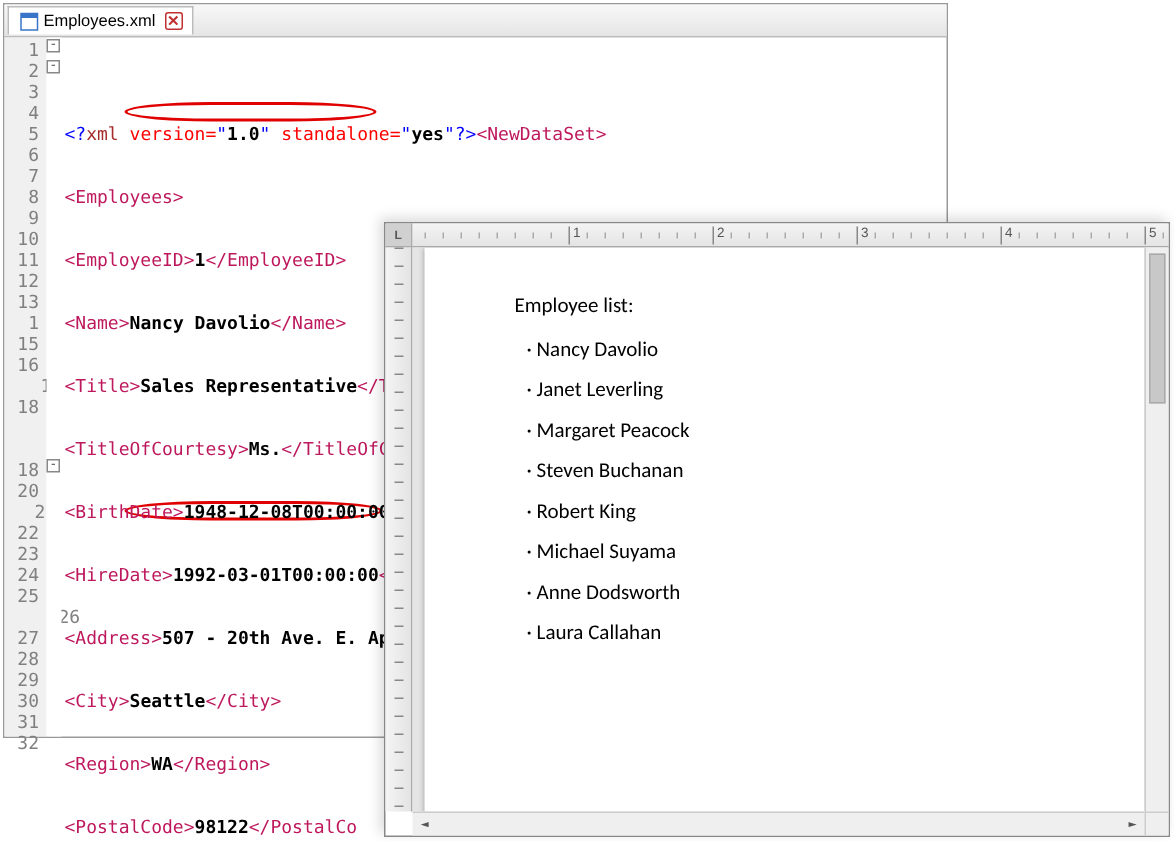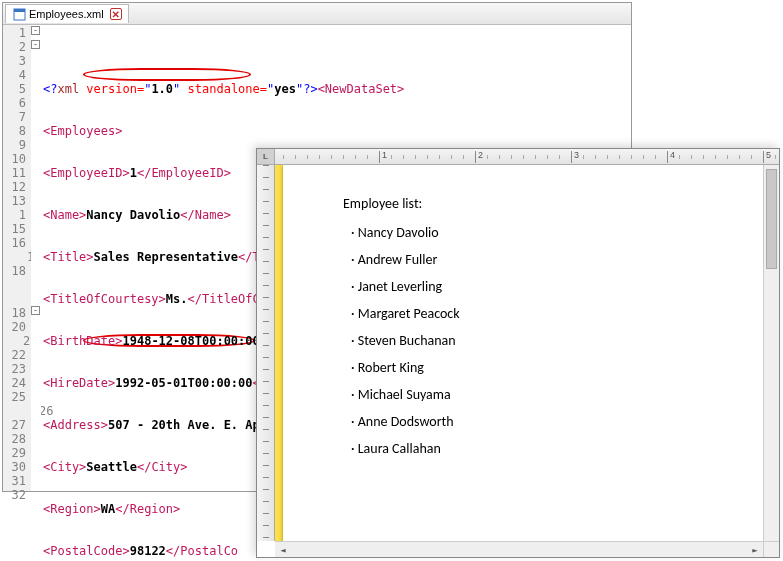--- a/index.html
+++ b/index.html
@@ -28,21 +28,21 @@
 
   
   .doc-panel { position: absolute; right: 3px; bottom: 3px; width: 524px; height: 410px; border:1px solid #888; background:#fff; box-shadow:-3px -3px 8px rgba(0,0,0,0.15);}
   .doc-corner { width:18px; height:16px; background:#d0d0d0; border-right:1px solid #aaa; border-bottom:1px solid #aaa; display:flex; align-items:center; justify-content:center; font-size:8px; font-family:Verdana,sans-serif; font-weight:bold; color:#555;}
   .ruler-h { position:absolute; top:0; left:18px; right:0; height:16px; background:linear-gradient(to bottom,#f4f4f4,#e4e4e4); border-bottom:1px solid #aaa; font-size:9px; font-family:Verdana,sans-serif;color:#555;}
   .ruler-h .tick { position:absolute; top:2px; height:12px; border-left:1px solid #888;}
   .ruler-h .tick-label { position:absolute; top:1px; font-size:9px;}
   .ruler-h .minor { position:absolute; top:6px; height:4px; border-left:1px solid #aaa;}
   .ruler-v { position:absolute; left:0; top:16px; bottom:16px; width:18px; background:linear-gradient(to right,#f4f4f4,#e4e4e4); border-right:1px solid #aaa;}
   .ruler-v .tick { position:absolute; left:6px; width:6px; border-top:1px solid #888;}
-  .doc-content { position:absolute; left:18px; top:16px; right:16px; bottom:16px; background:#fde047; overflow:hidden;}
+  .doc-content { position:absolute; left:18px; top:16px; right:16px; bottom:16px; background:#e5e5e5; overflow:hidden;}
   .page {position:absolute; left:8px; top:0; width:calc(100% - 8px); height: 480px; background:#fff; box-shadow:0 0 4px rgba(0,0,0,0.4); padding:30px 60px; font-family:Calibri,Segoe UI,sans-serif; font-size:14px; color:#000;}
   .page .title { margin-bottom:12px;}
   .page .item { margin:10px 0 10px 8px;}
   .scroll-v { position:absolute; right:0; top:16px; width:16px; bottom:16px; background:#efefef; border-left:1px solid #ccc;}
   .scroll-v .thumb { position:absolute; left:2px; right:2px; top:4px; height:100px; background:#c8c8c8; border:1px solid #aaa;}
   .scroll-h { position:absolute; left:18px; bottom:0; right:16px; height:16px; background:#efefef; border-top:1px solid #ccc; display:flex; align-items:center;}
   .scroll-h .btn { width:16px; height:14px; display:inline-flex; align-items:center; justify-content:center; color:#555; font-size:9px; cursor:pointer;}
   .scroll-h .track { flex:1;}
   .scroll-corner { position:absolute; right:0; bottom:0; width:16px; height:16px; background:#efefef; border-left:1px solid #ccc; border-top:1px solid #ccc;}
 </style>
@@ -107,21 +107,21 @@
     <div class="code" style="position:relative;">
       <div class="circ circ1"></div>
       <div class="circ circ2"></div>
       <div class="line"><span class="pi">&lt;?</span><span class="pi-name">xml </span><span class="pi-attr">version=</span><span class="pi">"</span><span class="txt">1.0</span><span class="pi">" </span><span class="pi-attr">standalone=</span><span class="pi">"</span><span class="txt">yes</span><span class="pi">"</span><span class="pi">?&gt;</span><span class="tag">&lt;NewDataSet&gt;</span></div>
       <div class="line"><span class="tag">&lt;Employees&gt;</span></div>
       <div class="line">  <span class="tag">&lt;EmployeeID&gt;</span><span class="txt">1</span><span class="tag">&lt;/EmployeeID&gt;</span></div>
       <div class="line">  <span class="tag">&lt;Name&gt;</span><span class="txt">Nancy Davolio</span><span class="tag">&lt;/Name&gt;</span></div>
       <div class="line">  <span class="tag">&lt;Title&gt;</span><span class="txt">Sales Representative</span><span class="tag">&lt;/Title&gt;</span></div>
       <div class="line">  <span class="tag">&lt;TitleOfCourtesy&gt;</span><span class="txt">Ms.</span><span class="tag">&lt;/TitleOfCourtesy&gt;</span></div>
       <div class="line">  <span class="tag">&lt;BirthDate&gt;</span><span class="txt">1948-12-08T00:00:00</span><span class="tag">&lt;/BirthDate&gt;</span></div>
-      <div class="line">  <span class="tag">&lt;HireDate&gt;</span><span class="txt">1992-05-01T00:00:00</span><span class="tag">&lt;/HireDate&gt;</span></div>
+      <div class="line">  <span class="tag">&lt;HireDate&gt;</span><span class="txt">1992-03-01T00:00:00</span><span class="tag">&lt;/HireDate&gt;</span></div>
       <div class="line">  <span class="tag">&lt;Address&gt;</span><span class="txt">507 - 20th Ave. E. Apt. 2A</span><span class="tag">&lt;/Address&gt;</span></div>
       <div class="line">  <span class="tag">&lt;City&gt;</span><span class="txt">Seattle</span><span class="tag">&lt;/City&gt;</span></div>
       <div class="line">  <span class="tag">&lt;Region&gt;</span><span class="txt">WA</span><span class="tag">&lt;/Region&gt;</span></div>
       <div class="line">  <span class="tag">&lt;PostalCode&gt;</span><span class="txt">98122</span><span class="tag">&lt;/PostalCo</span></div>
       
       
       
       
       
       
@@ -230,21 +230,20 @@
       <div class="tick" style="top: 336px;"></div>
       <div class="tick" style="top: 348px;"></div>
       <div class="tick" style="top: 360px;"></div>
       <div class="tick" style="top: 372px;"></div>
     </div>
   <div class="doc-content">
     <div class="page">
       <div class="title">Employee list:</div>
       <div id="items">
           <div class="item">· Nancy Davolio</div>
-          <div class="item">· Andrew Fuller</div>
           <div class="item">· Janet Leverling</div>
           <div class="item">· Margaret Peacock</div>
           <div class="item">· Steven Buchanan</div>
           <div class="item">· Robert King</div>
           <div class="item">· Michael Suyama</div>
           <div class="item">· Anne Dodsworth</div>
           <div class="item">· Laura Callahan</div>
         </div>
     </div>
   </div>

